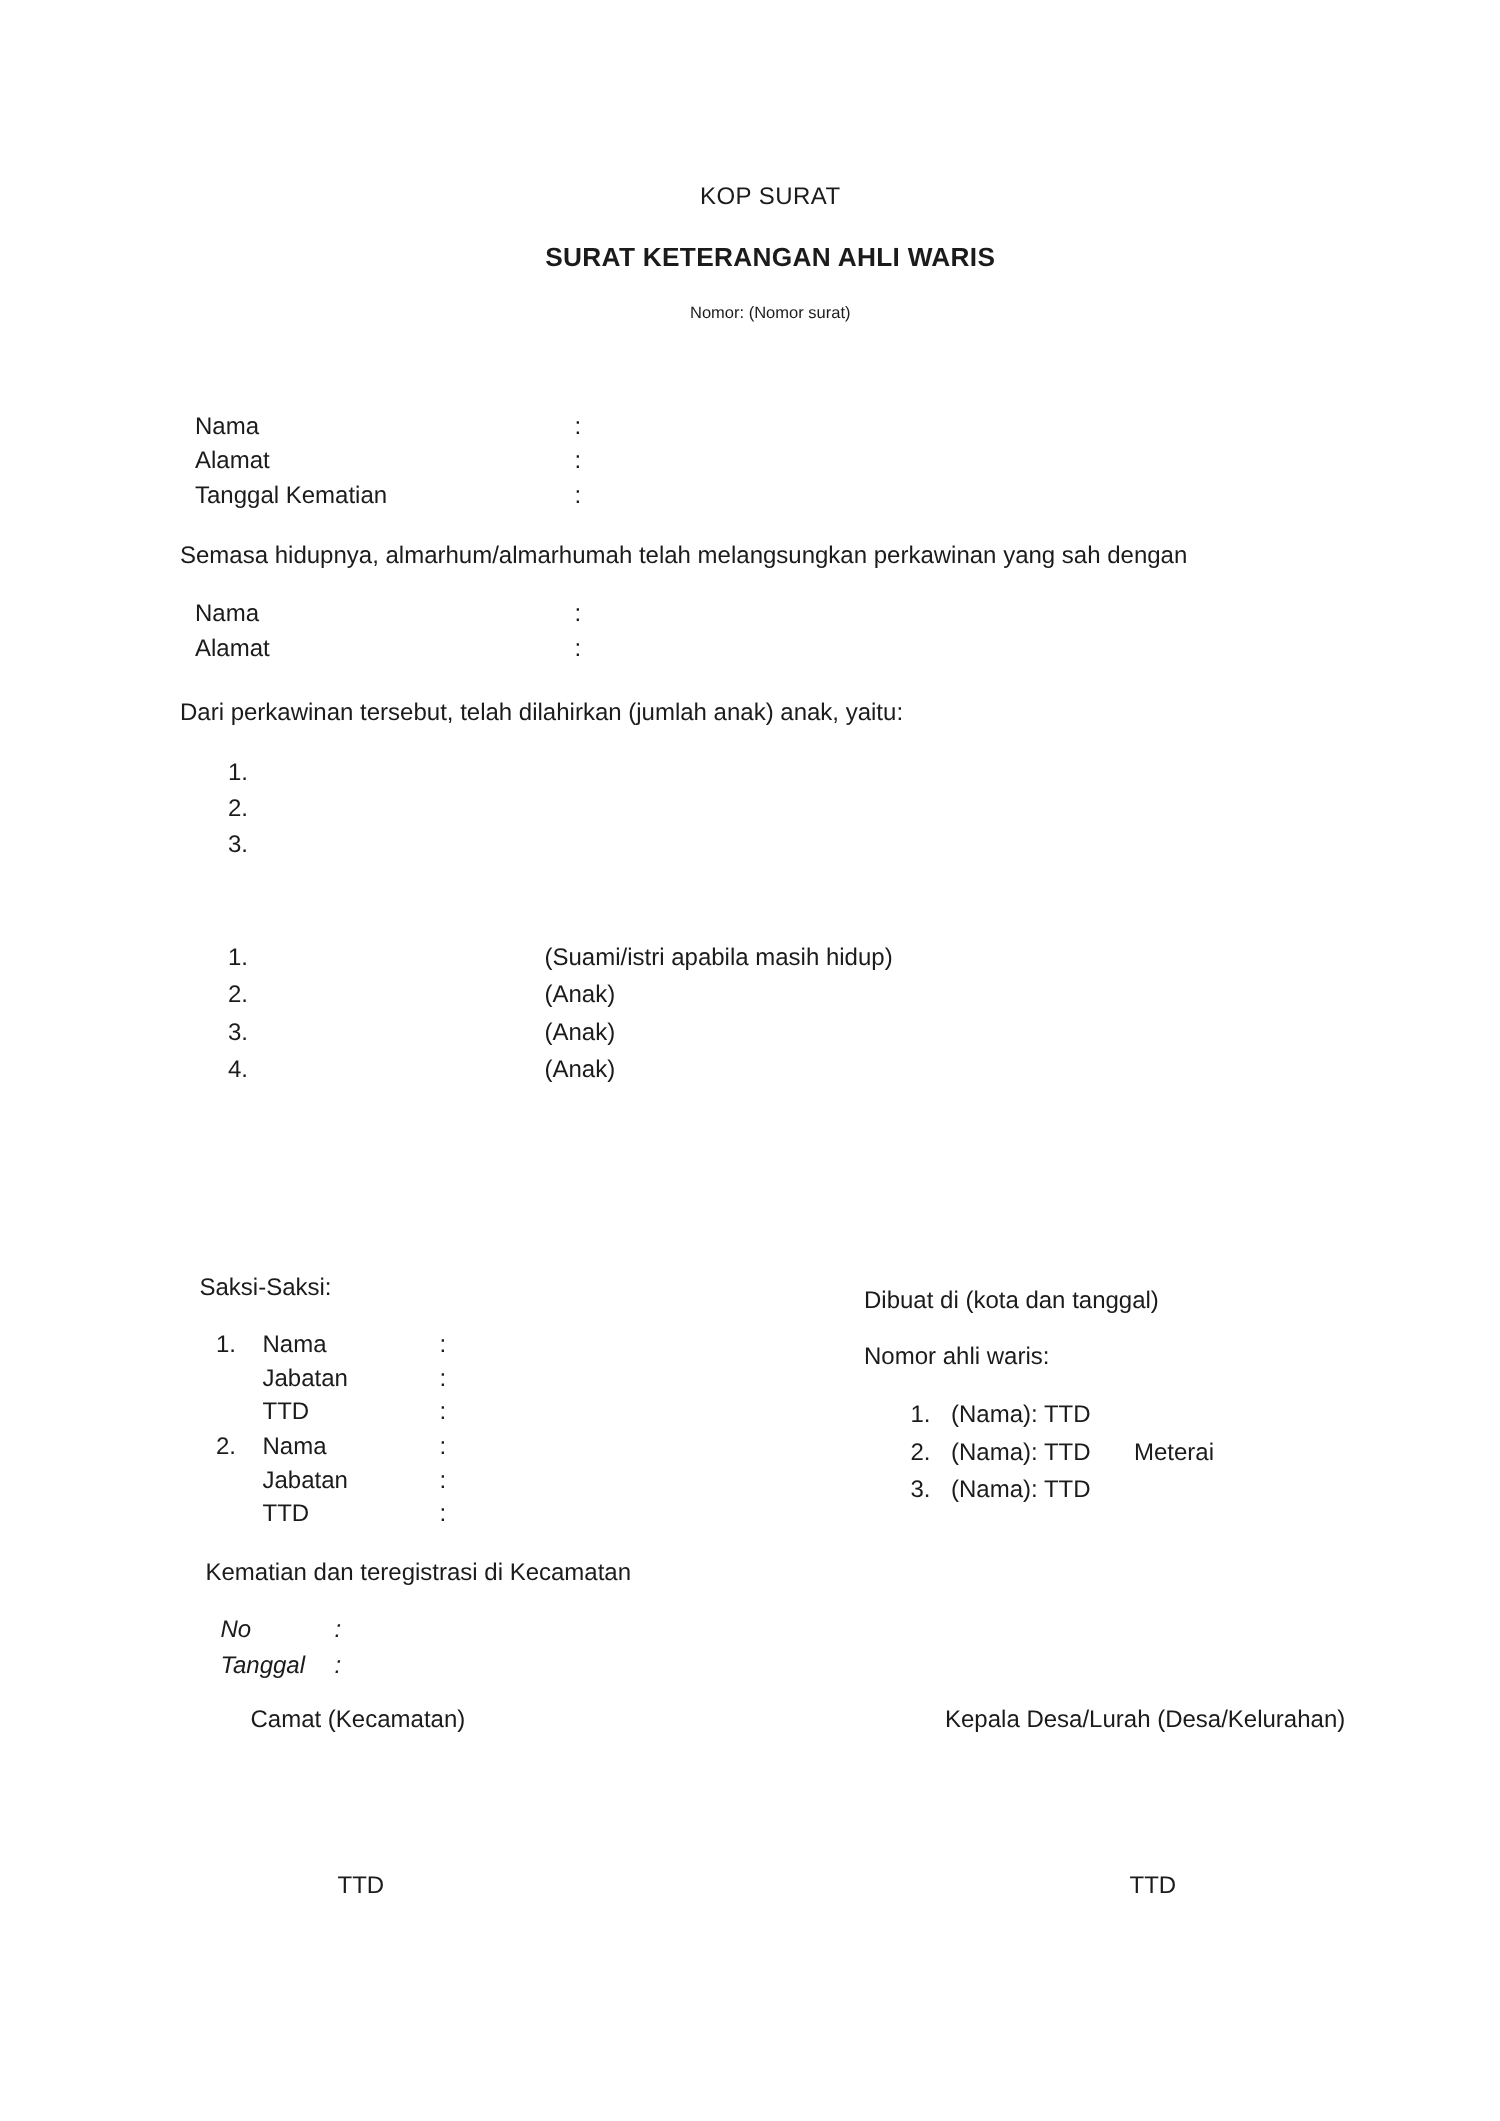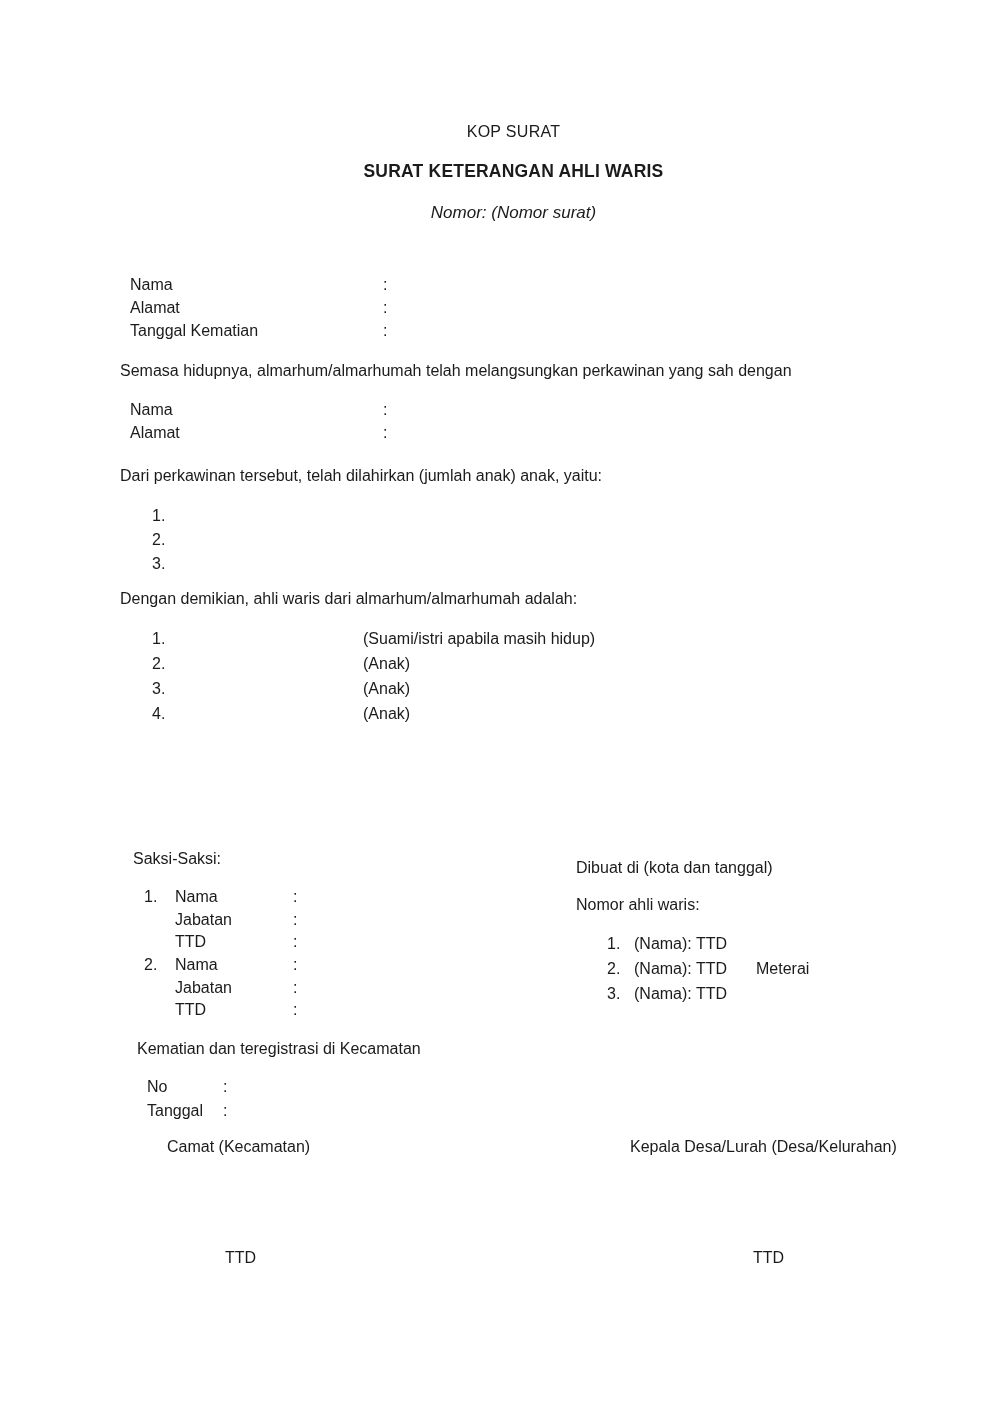--- a/index.html
+++ b/index.html
@@ -13,41 +13,41 @@
     position: relative;
     width: 1000px; height: 1414px;
     background: #fff;
     font-size: 16px;
     line-height: 1.3;
   }
   .abs { position: absolute; }
   .centered { position: absolute; left: 0; right: 0; text-align: center; margin-left: 27px; }
   .kop { font-size: 16px; letter-spacing: 0.3px; }
   .doc-title { font-size: 17.5px; font-weight: bold; letter-spacing: 0.2px; text-align: center; }
-  .nomor { font-size: 17px; font-style: italic; }
+  .nomor { font-size: 11px; }
   .para { margin: 0; font-size: 16px; }
   .closing { width: 762px; line-height: 26px; }
 
   .frow { display: flex; align-items: center; }
   .fields-a .frow { height: 23px; }
   .fields-a .flabel { width: 253px; }
   .numlist .frow { height: 24px; }
   .heirslist .frow { height: 25px; }
   .heirslist .num { width: 211px; }
   .numlist .num { width: 40px; }
 
   .witness-rows .frow { height: 22.7px; }
   .witness-rows .wnum { width: 31px; }
   .witness-rows .wlabel { width: 118px; }
 
   .heirsign .frow { height: 25px; }
   .heirsign .hnum { width: 27px; }
   .heirsign .htext { width: 122px; }
 
-  .reg-rows .frow { height: 24px; }
+  .reg-rows .frow { height: 24px; font-style: italic; }
   .reg-rows .rlabel { width: 76px; }
 
   .colon { display: inline-block; }
 </style>
 </head>
 <body>
 
 <div class="page">
 
   <div class="centered kop" style="top:122px">KOP SURAT</div>
@@ -90,21 +90,20 @@
       <span class="num">1.</span>
     </div>
     <div class="frow">
       <span class="num">2.</span>
     </div>
     <div class="frow">
       <span class="num">3.</span>
     </div>
   </div>
 
-  <p class="abs para" style="top:589px;left:120px">Dengan demikian, ahli waris dari almarhum/almarhumah adalah:</p>
 
   <div class="abs heirslist" style="top:627px;left:152px">
     <div class="frow">
       <span class="num">1.</span>
       <span>(Suami/istri apabila masih hidup)</span>
     </div>
     <div class="frow">
       <span class="num">2.</span>
       <span>(Anak)</span>
     </div>

